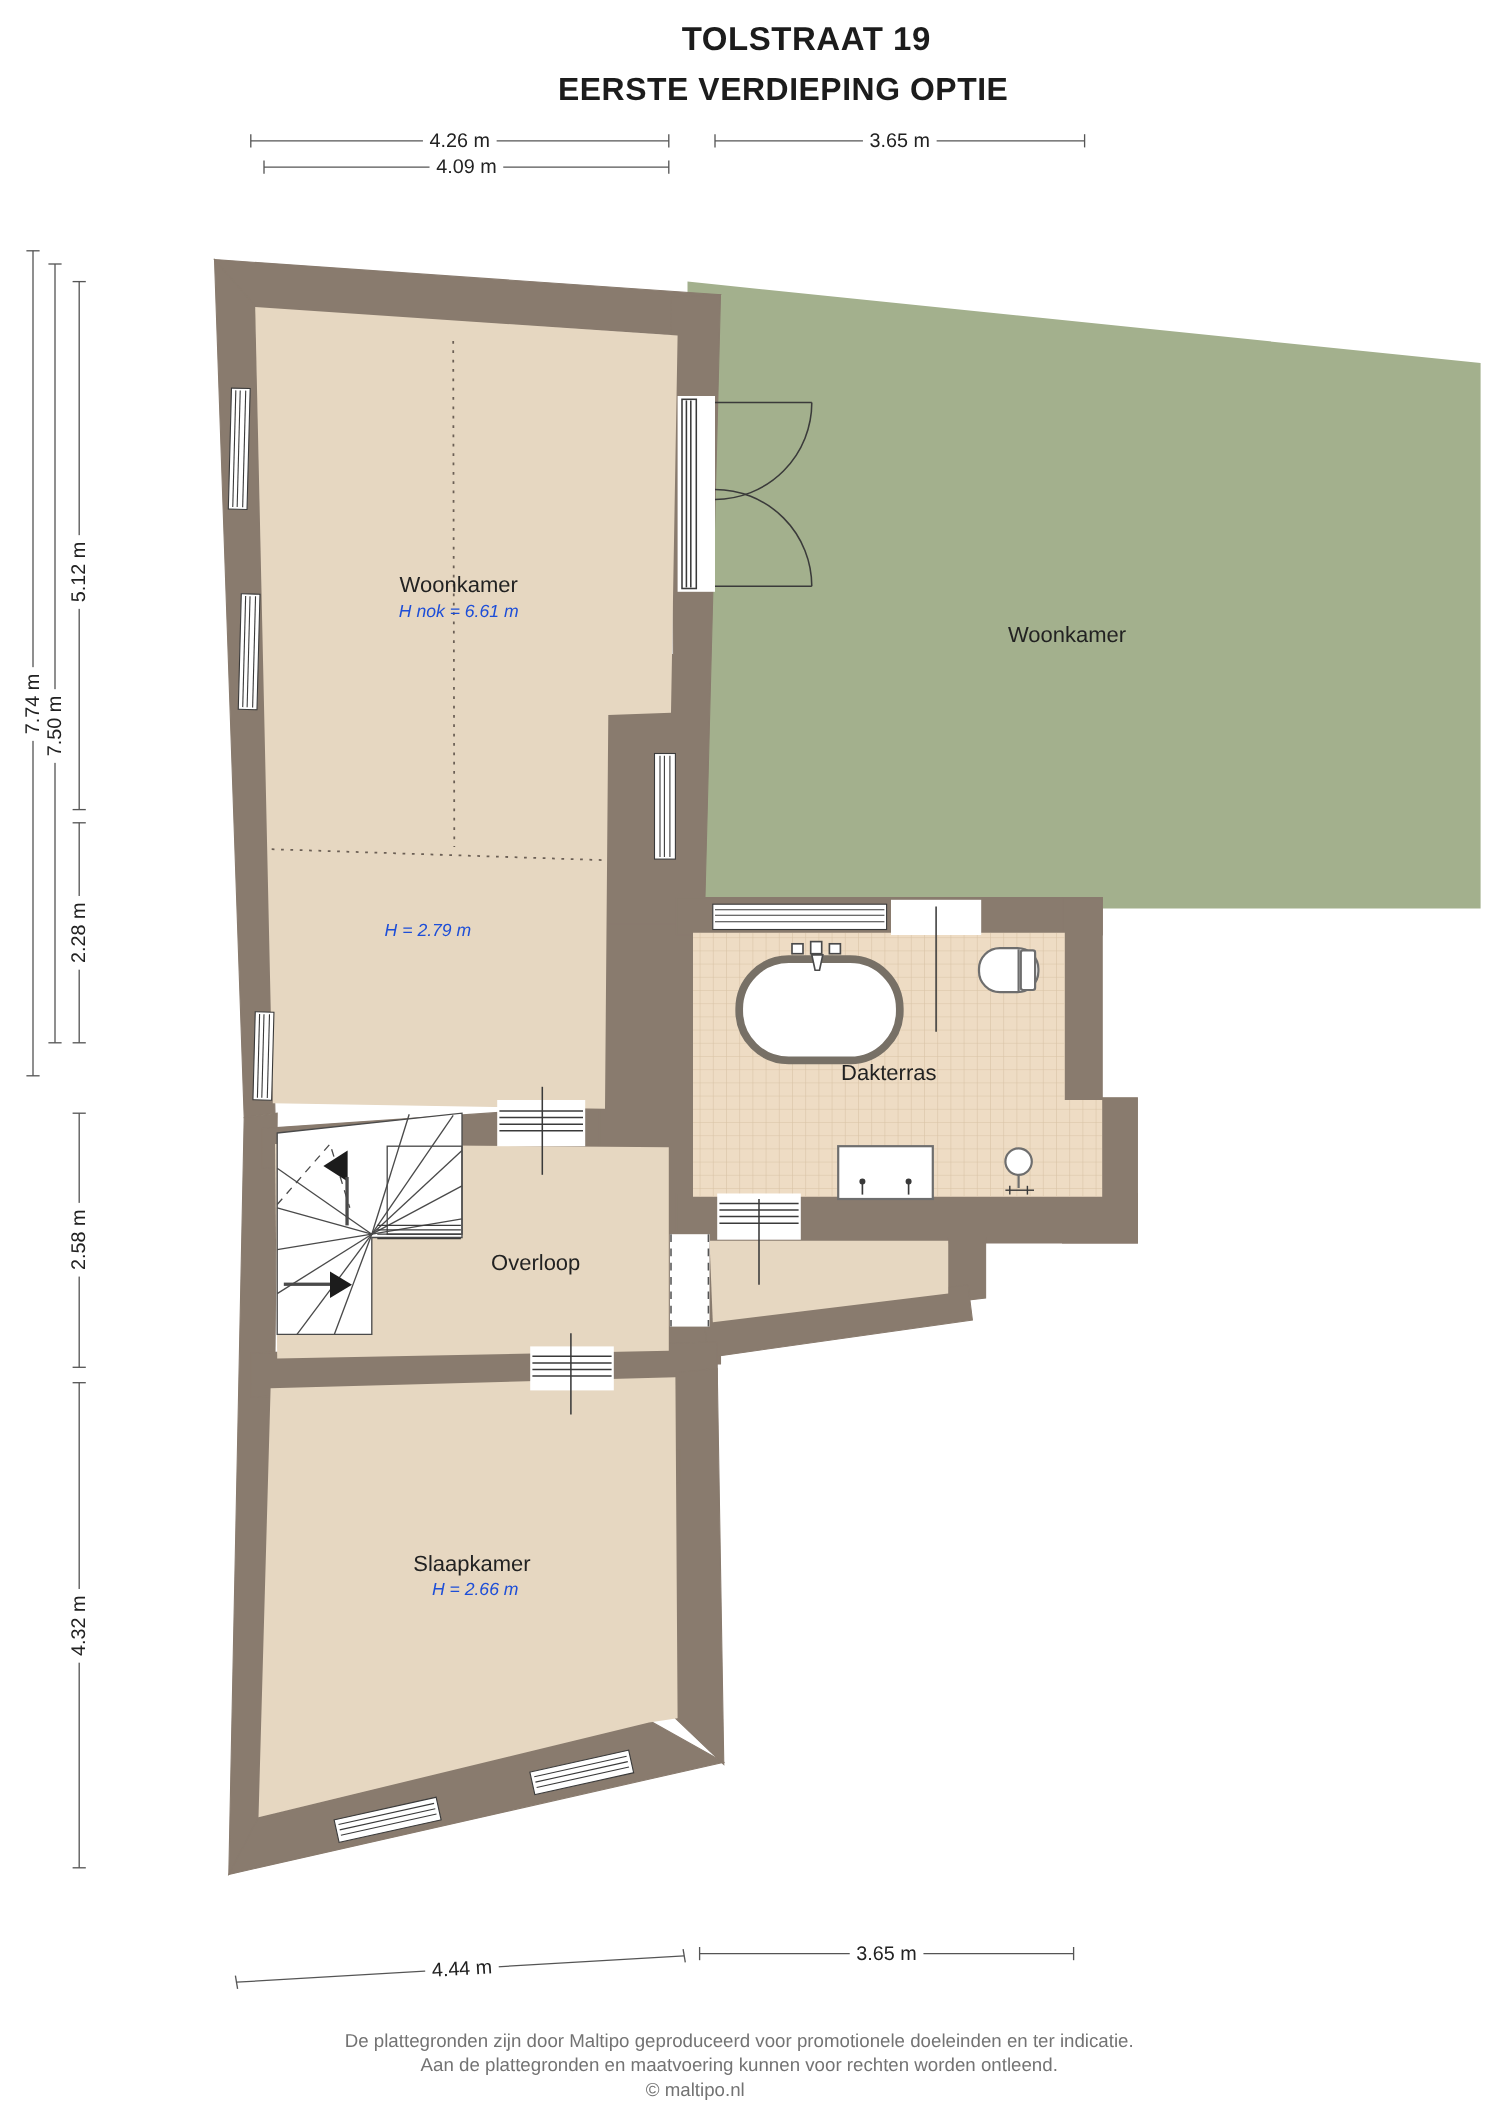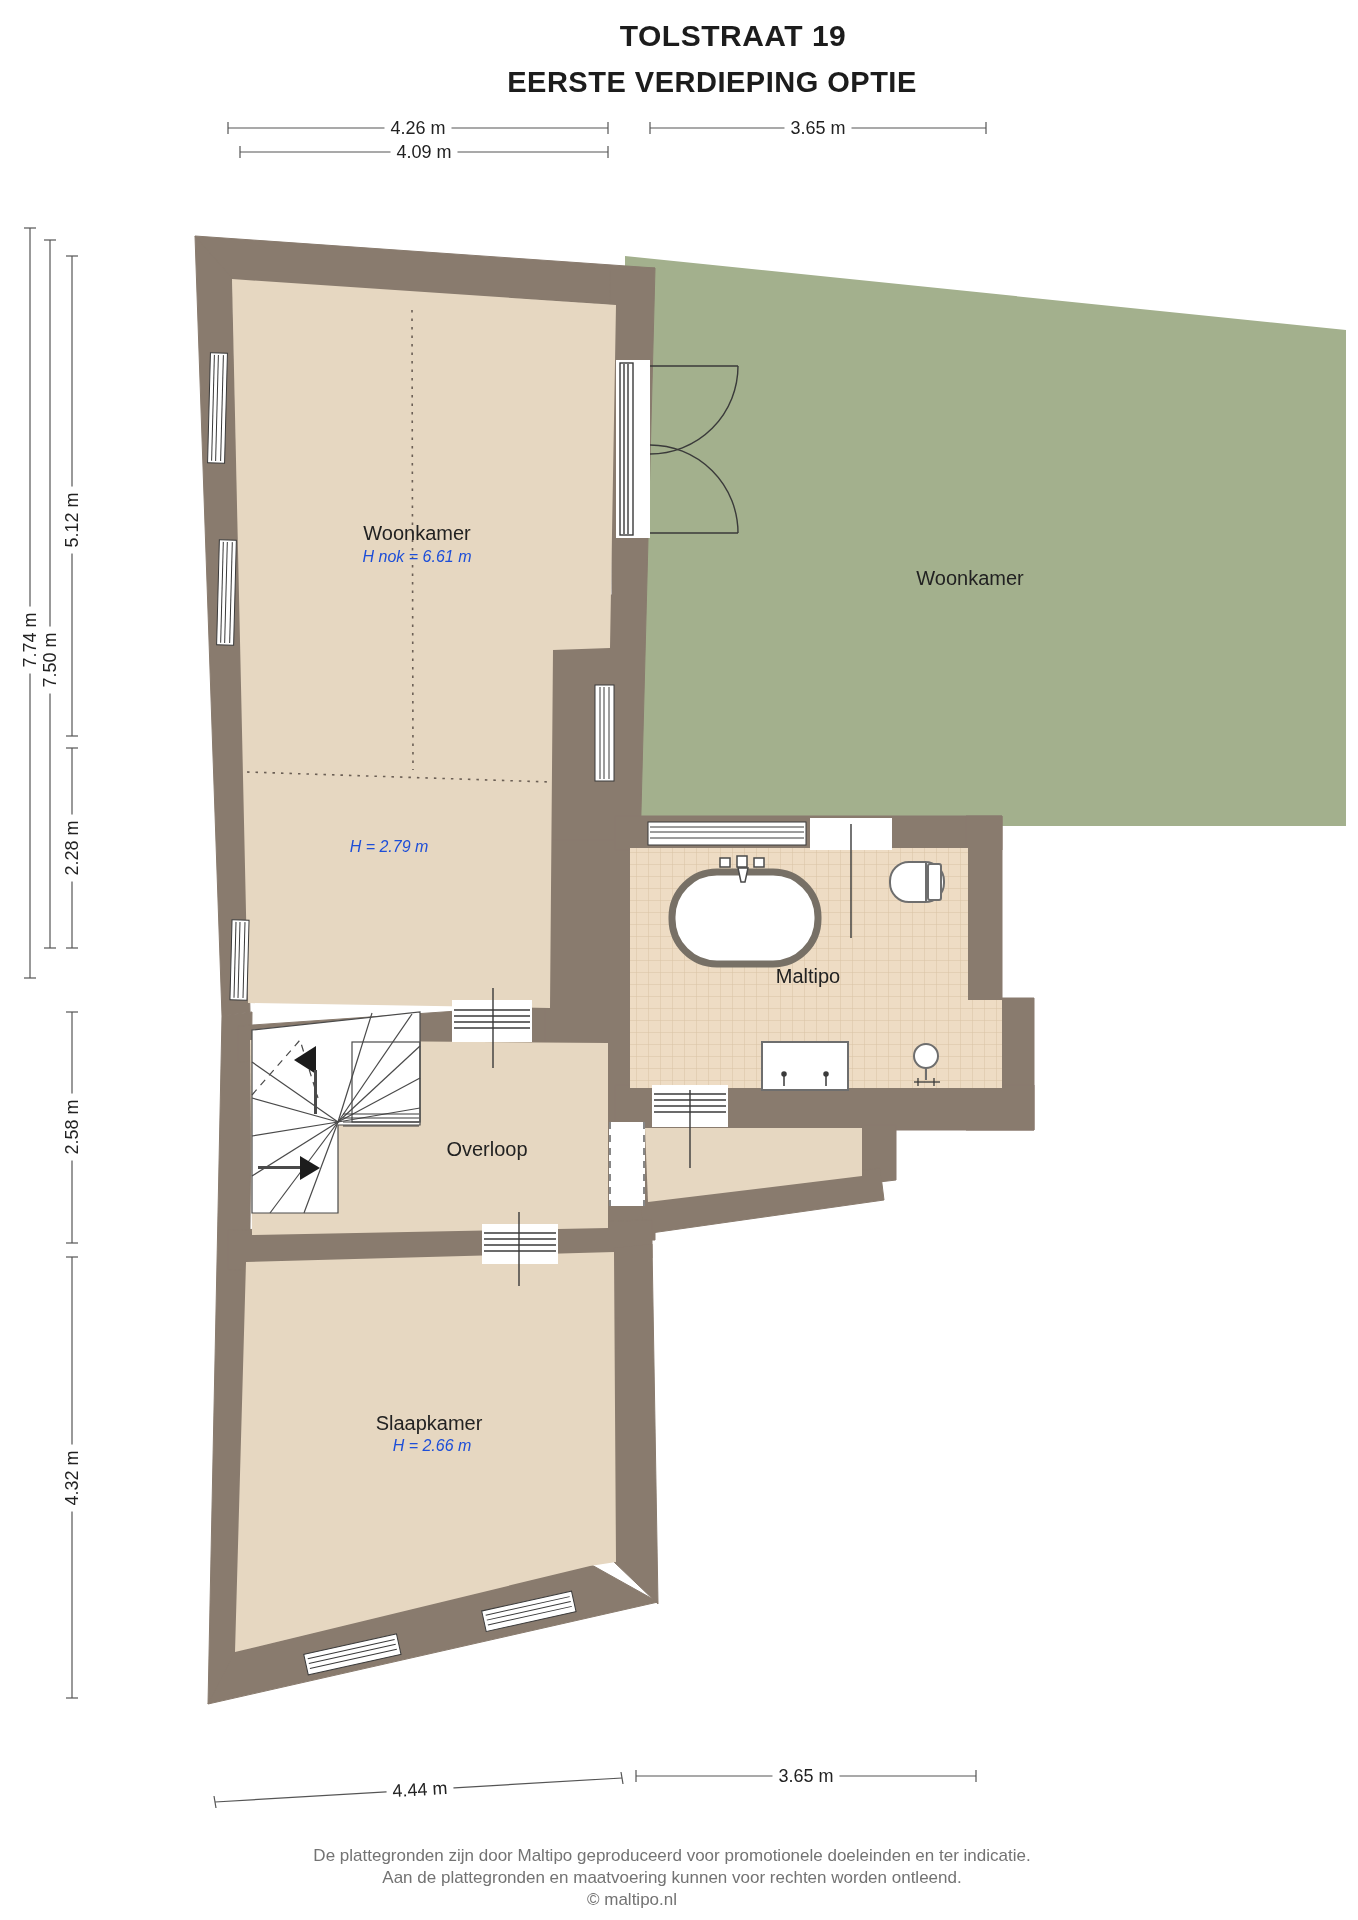--- a/index.html
+++ b/index.html
@@ -318,21 +318,21 @@
   </g>
 </svg>
 
 <div class="abs center title1" style="left:733px;top:36px;">TOLSTRAAT 19</div>
 <div class="abs center title2" style="left:696px;top:82px;margin-left:16px;">EERSTE VERDIEPING OPTIE</div>
 
 <div class="abs center room-label" style="left:417px;top:533px;">Woonkamer</div>
 <div class="abs center room-sub" style="left:417px;top:557px;">H nok = 6.61 m</div>
 <div class="abs center room-sub" style="left:389px;top:847px;">H = 2.79 m</div>
 <div class="abs center room-label" style="left:970px;top:578px;">Woonkamer</div>
-<div class="abs center room-label" style="left:808px;top:976px;">Maltipo</div>
+<div class="abs center room-label" style="left:808px;top:976px;">Dakterras</div>
 <div class="abs center room-label" style="left:467px;top:1149px;margin-left:20px;">Overloop</div>
 <div class="abs center room-label" style="left:429px;top:1423px;">Slaapkamer</div>
 <div class="abs center room-sub" style="left:432px;top:1446px;">H = 2.66 m</div>
 
 <div class="abs dim-label h" style="left:418px;top:128px;">4.26 m</div>
 <div class="abs dim-label h" style="left:424px;top:152px;">4.09 m</div>
 <div class="abs dim-label h" style="left:818px;top:128px;">3.65 m</div>
 
 <div class="abs dim-label v" style="left:30px;top:640px;">7.74 m</div>
 <div class="abs dim-label v" style="left:50px;top:660px;">7.50 m</div>

